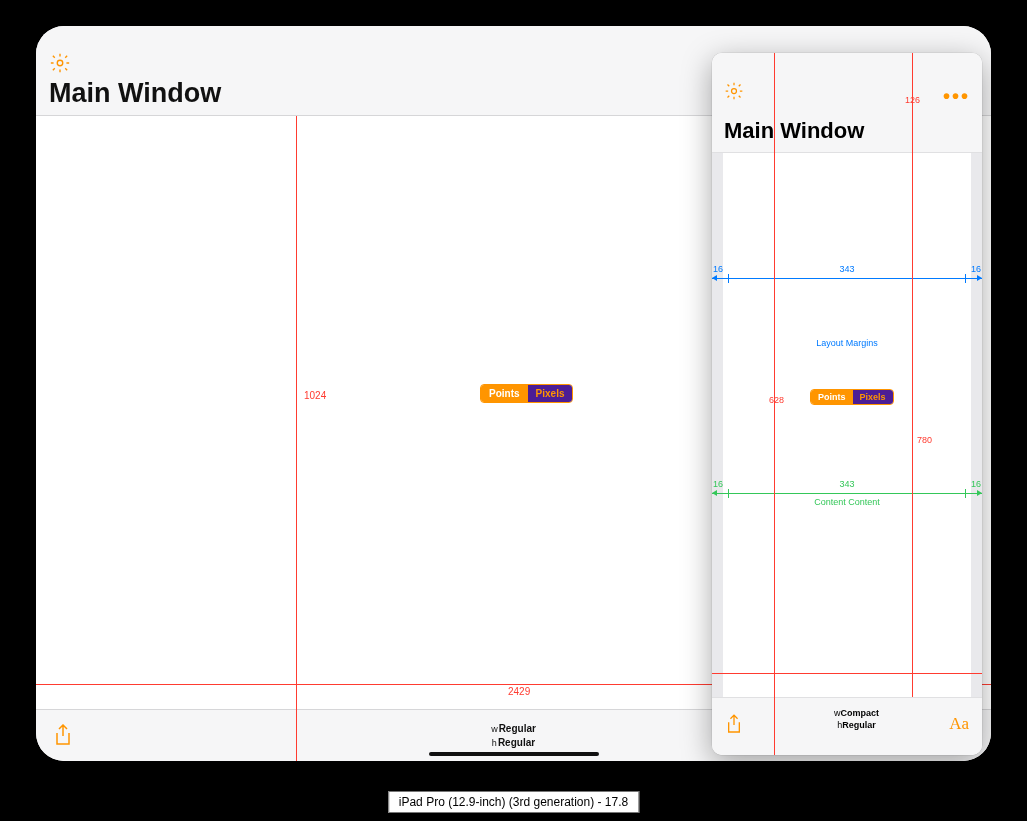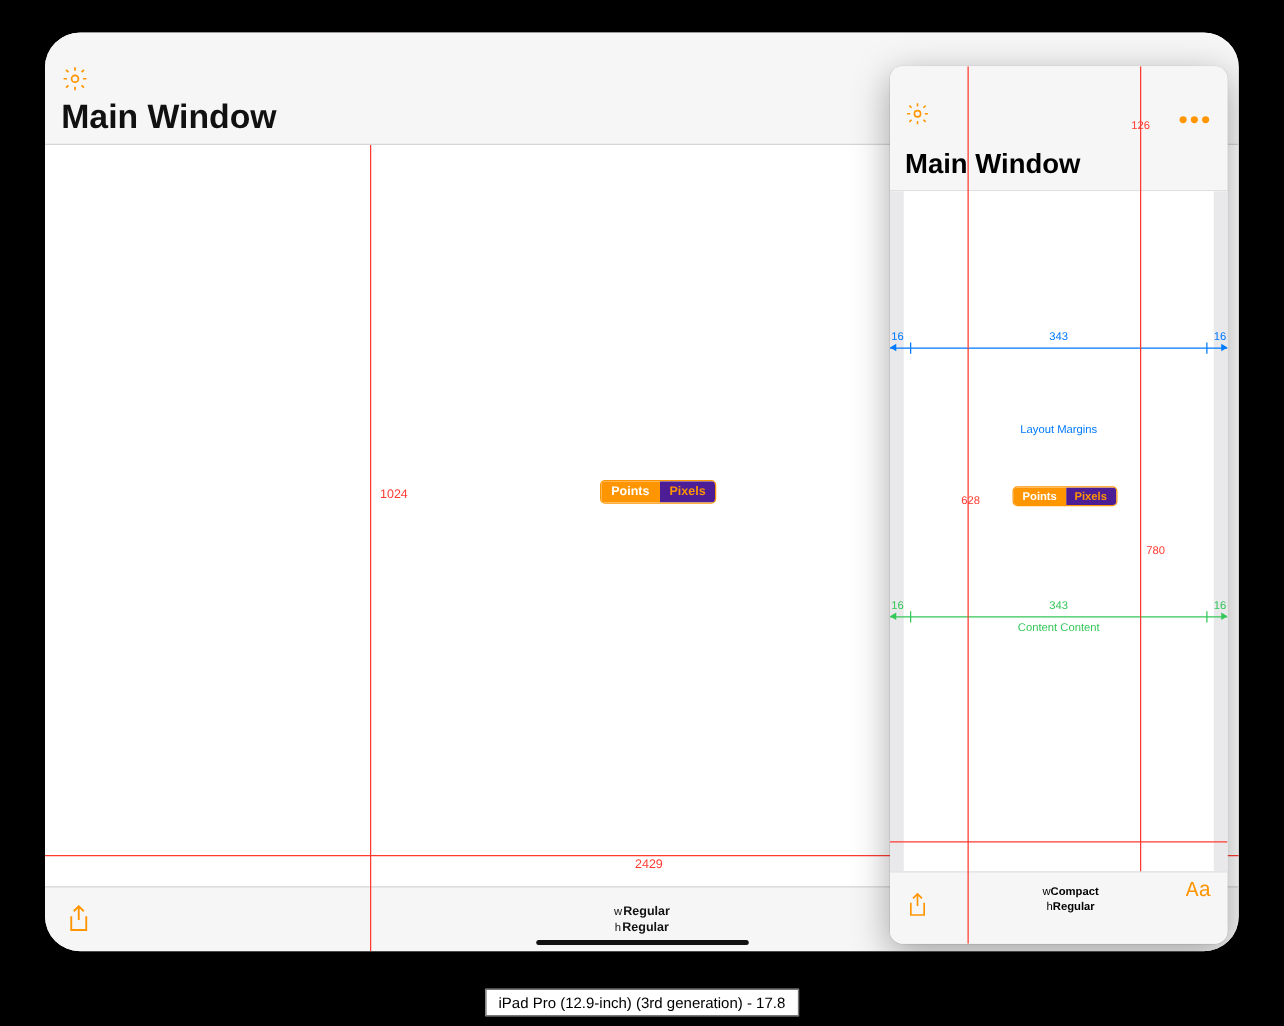--- a/index.html
+++ b/index.html
@@ -114,21 +114,21 @@
   .so-body { position:absolute; left:0; right:0; top:100px; bottom:58px; background:#fff; }
   .so-gutter-l, .so-gutter-r { position:absolute; top:0; bottom:0; width:11px; background:#e9e9ec; }
   .so-gutter-l { left:0;} .so-gutter-r { right:0; }
   .so-footer {
     position:absolute; left:0; right:0; bottom:0; height:58px;
     background:#f6f6f7; border-top:1px solid #e0e0e2;
     display:flex; align-items:center; justify-content:center;
     font-size:9px;
   }
   .so-footer .share { position:absolute; left:14px; top:16px; }
-  .so-footer .aa { position:absolute; right:13px; top:6px; color:#ff9500; font-family:Liberation Mono, monospace; font-size:17px;}
+  .so-footer .aa { position:absolute; right:13px; top:16px; color:#ff9500; font-family:Liberation Serif, serif; font-size:17px;}
   .so-footer-text { text-align:center; line-height:1.3; position:absolute; top:10px; left:0; right:0;margin-left:19px;}
 
   
   .so .guide-v.so-vmid { left:62px; top:0; bottom:0;}
   .so .guide-v.so-vright { left:200px; top:0; bottom:58px;}
   .so .guide-h.so-hbot { left:0; right:0; top:620px;}
   .so-label-126 { position:absolute; right:62px; top:42px; font-size:9px; color:#ff3b30;}
   .so-label-976 { position:absolute; left:57px; top:342px; font-size:9px; color:#ff3b30;}
   .so-label-780 { position:absolute; left:205px; top:342px; font-size:9px; color:#ff3b30;margin-top:40px;}
   .so-label-70  { position:absolute; left:205px; bottom:36px; font-size:9px; color:#ff3b30;}

